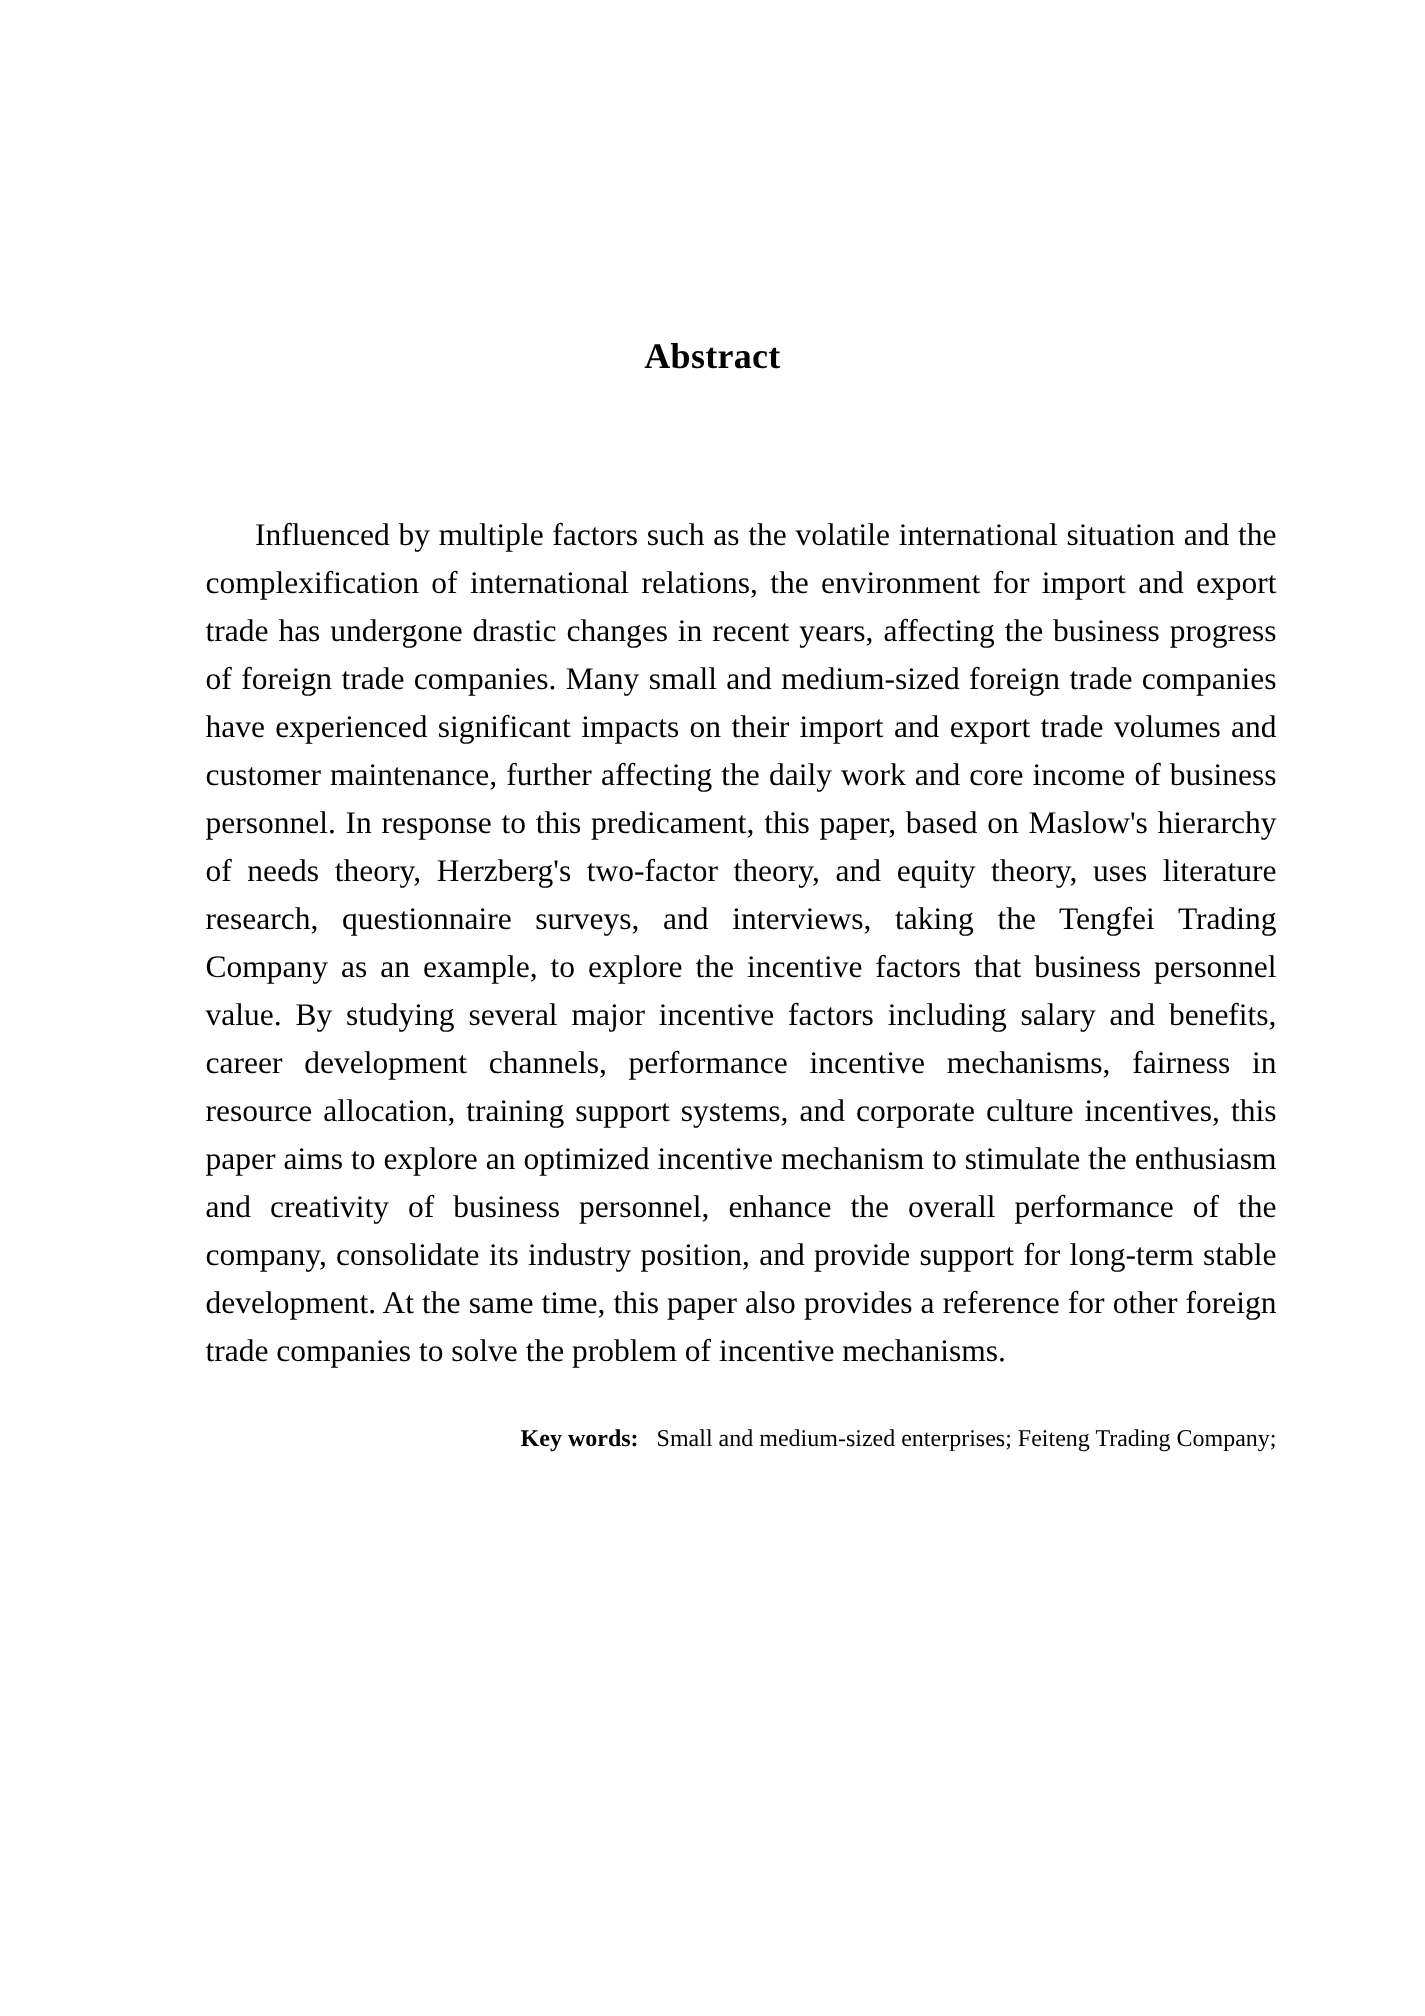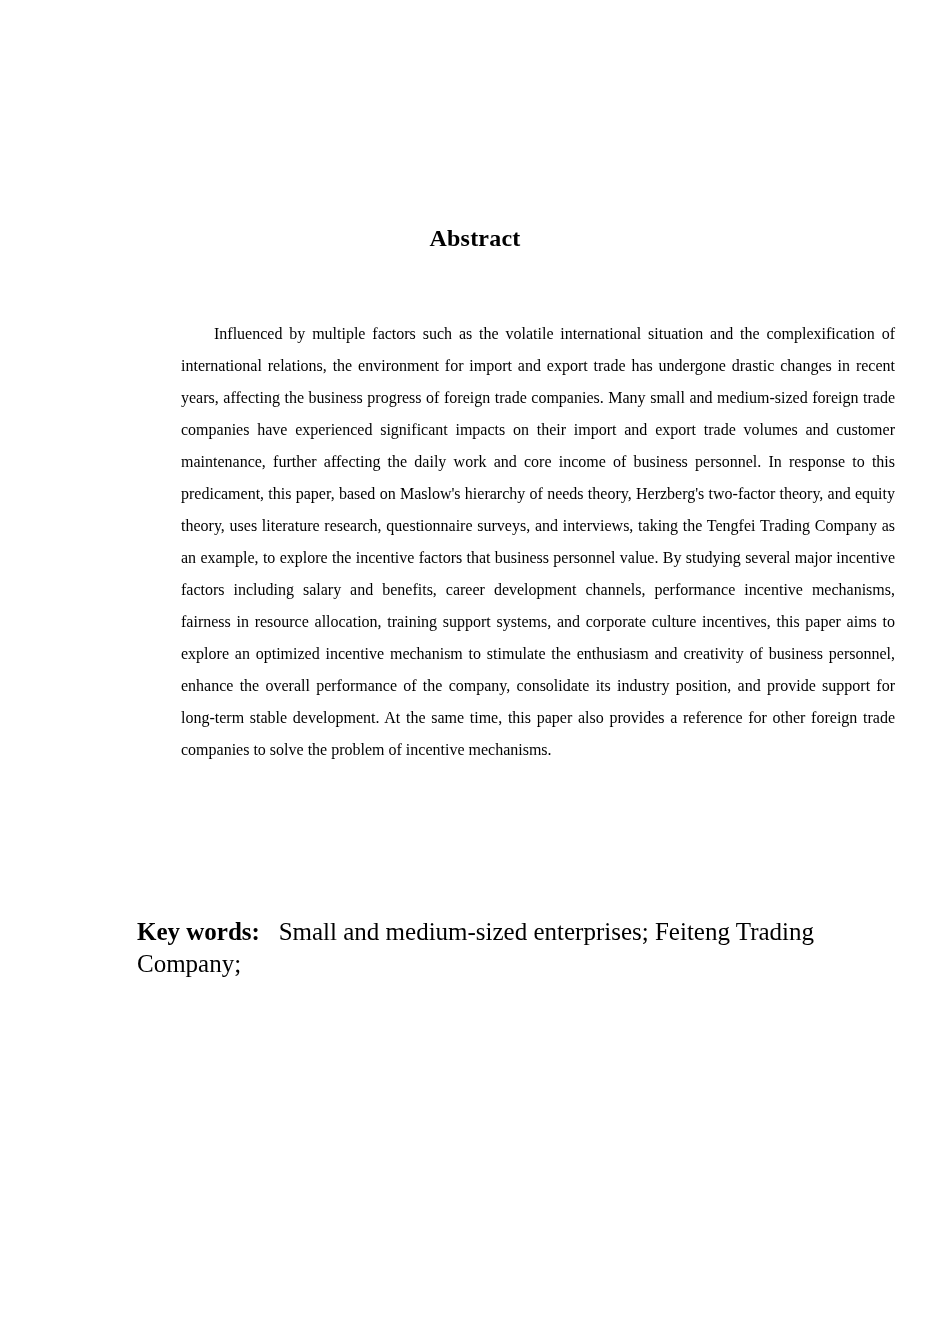--- a/index.html
+++ b/index.html
@@ -24,38 +24,37 @@
     width: 950px;
     text-align: center;
     font-size: 24px;
     font-weight: bold;
     letter-spacing: 0.2px;
     line-height: 32px;
   }
   .abstract-body {
     position: absolute;
     left: 137px;
-    top: 302px;
+    top: 319px;
     width: 714px;
-    font-size: 16px;
+    font-size: 21px;
     line-height: 32px;
     text-align: justify;
     text-justify: inter-word;
     text-indent: 33px;
     hyphens: none;
-    margin-left: 44px;
   }
   .keywords-block {
     position: absolute;
     left: 137px;
-    top: 916px;
+    top: 944px;
     width: 714px;
-    font-size: 25px;
+    font-size: 16px;
     line-height: 32px;
-    text-align: left;
+    text-align: right;
   }
   .keywords-label {
     font-weight: bold;
   }
   .keywords-line-2 {
     display: block;
     padding-left: 84px;
   }
 </style>
 </head>

